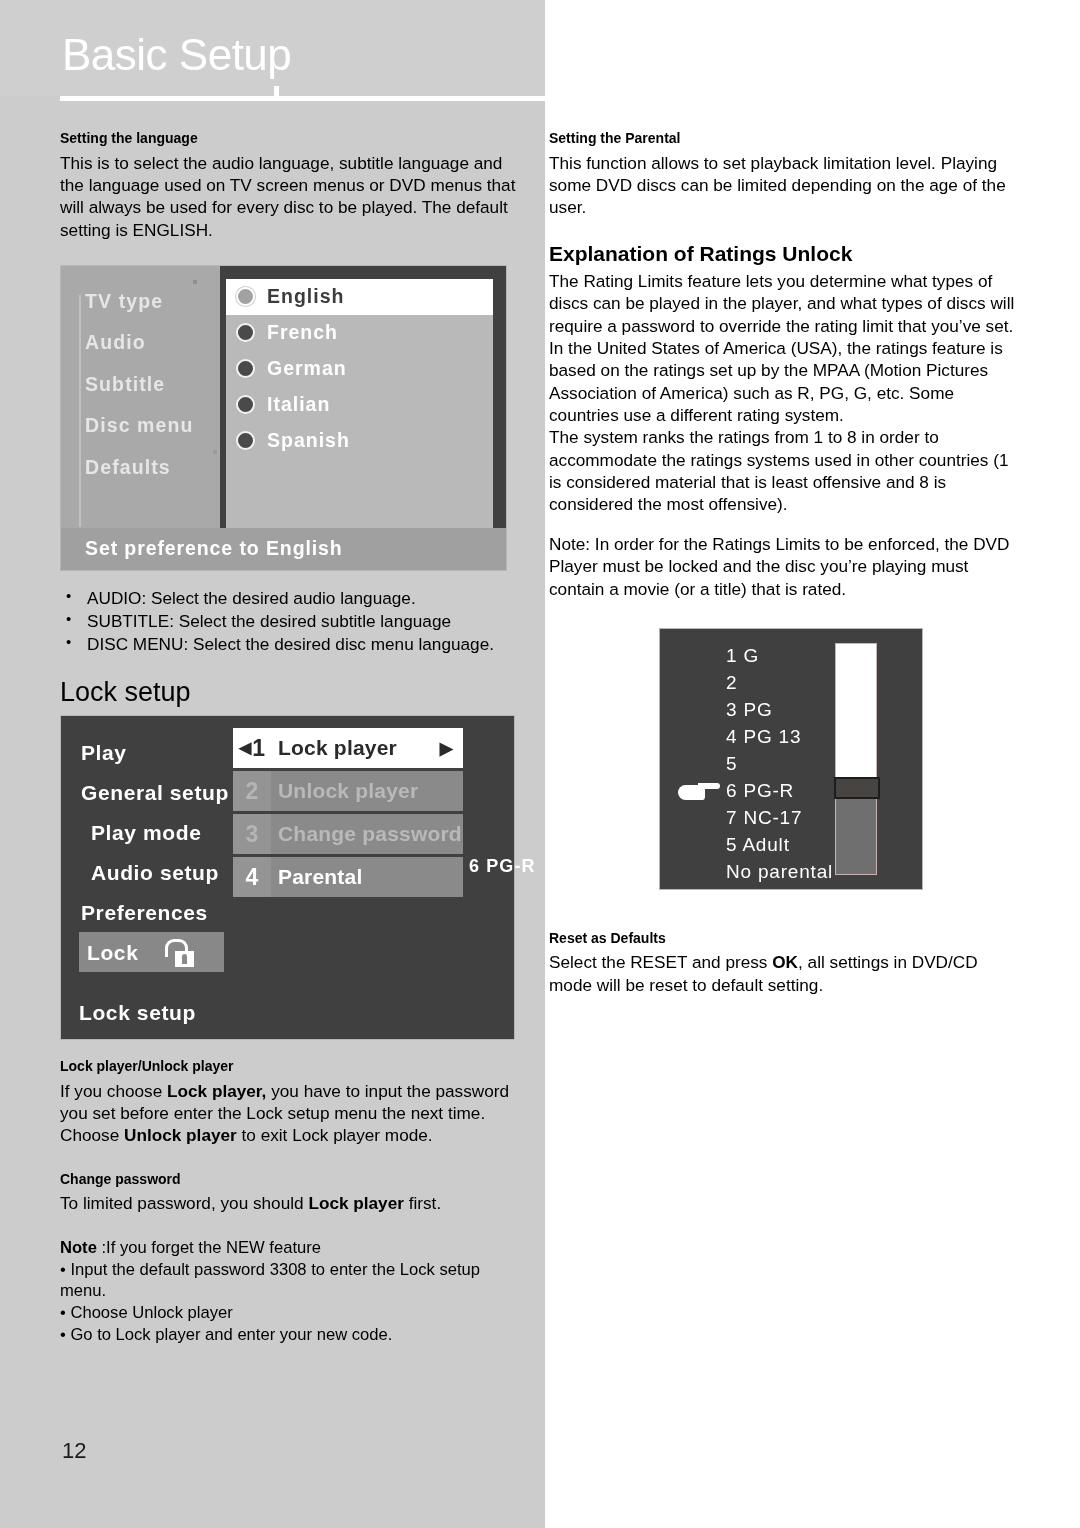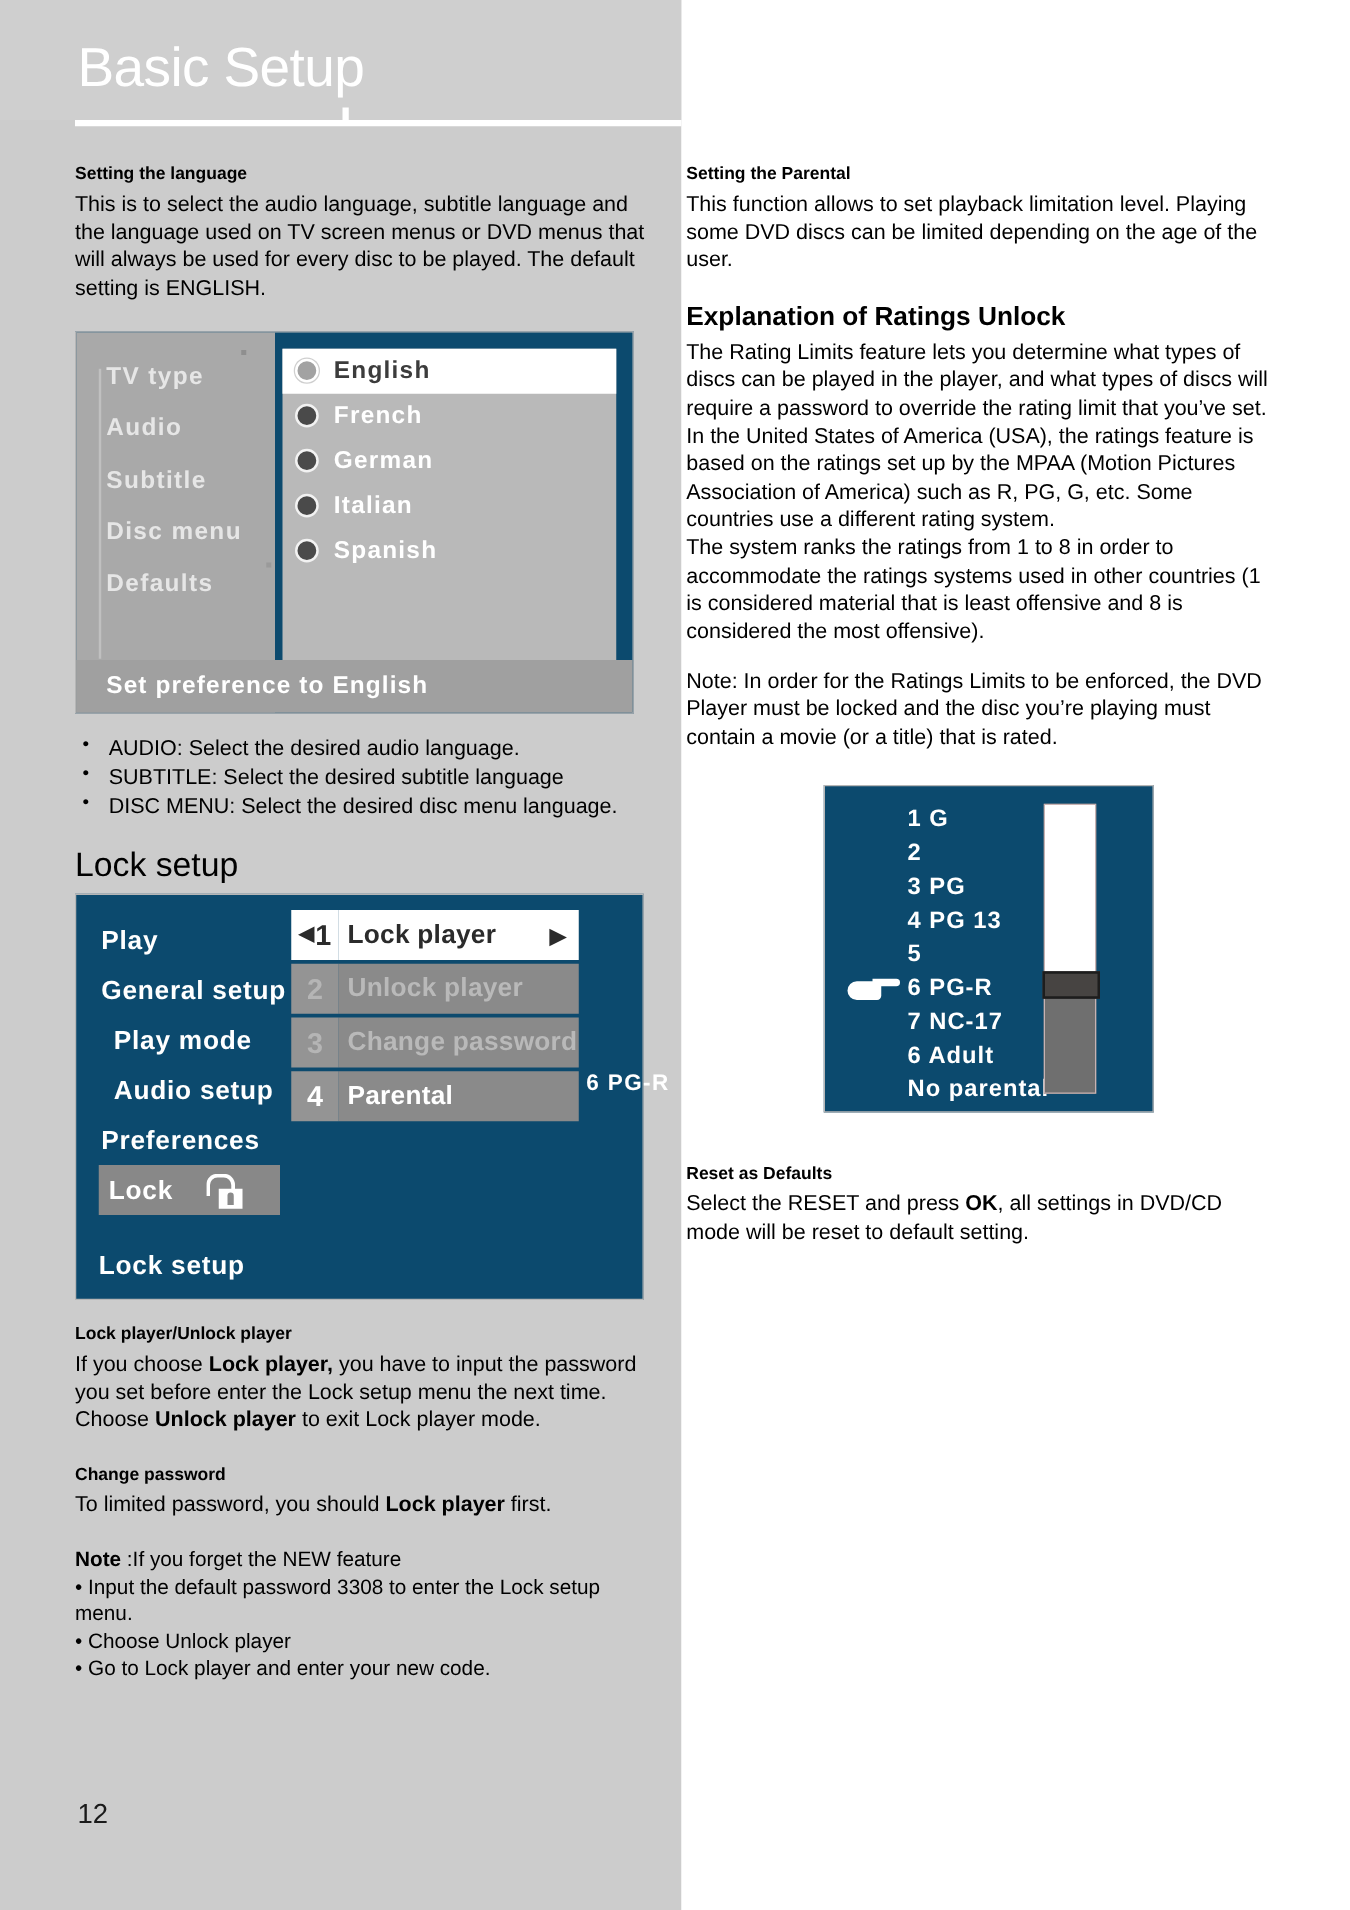--- a/index.html
+++ b/index.html
@@ -127,21 +127,21 @@
     font-size: 15px;
   }
 
   .note-block { font-size: 16.6px; line-height: 1.32; color: #000; }
   .note-block .nb-line { white-space: normal; }
   .note-block b { font-weight: bold; }
 
   
   .osd {
     position: relative;
-    background: #0c4a6e;
+    background: #404040;
     border: 1px solid #b6b6b6;
     box-sizing: border-box;
     padding-left: 28px;
   }
 
   
   #osd-language {
     width: 447px;
     height: 306px;
   }
@@ -375,21 +375,21 @@
   #osd-ratings .rlist {
     position: absolute;
     left: 66px;
     top: 14px;
   }
   #osd-ratings .rrow {
     height: 27px;
     display: flex;
     align-items: center;
     font-size: 19px;
-    font-weight: bold;
+    font-weight: normal;
     color: #ffffff;
     letter-spacing: 0.8px;
     white-space: nowrap;
   }
   #osd-ratings .hand {
     position: absolute;
     left: 18px;
     top: 153px;
     width: 42px;
     height: 19px;
@@ -601,21 +601,21 @@
 
     <div class="osd" id="osd-ratings">
       <div class="rlist">
         <div class="rrow">1 G</div>
         <div class="rrow">2</div>
         <div class="rrow">3 PG</div>
         <div class="rrow">4 PG 13</div>
         <div class="rrow">5</div>
         <div class="rrow">6 PG-R</div>
         <div class="rrow">7 NC-17</div>
-        <div class="rrow">6 Adult</div>
+        <div class="rrow">5 Adult</div>
         <div class="rrow">No parental</div>
       </div>
       <div class="hand">
         <span class="palm"></span>
         <span class="finger"></span>
       </div>
       <div class="slider">
         <div class="fill-top"></div>
         <div class="thumb"></div>
       </div>

